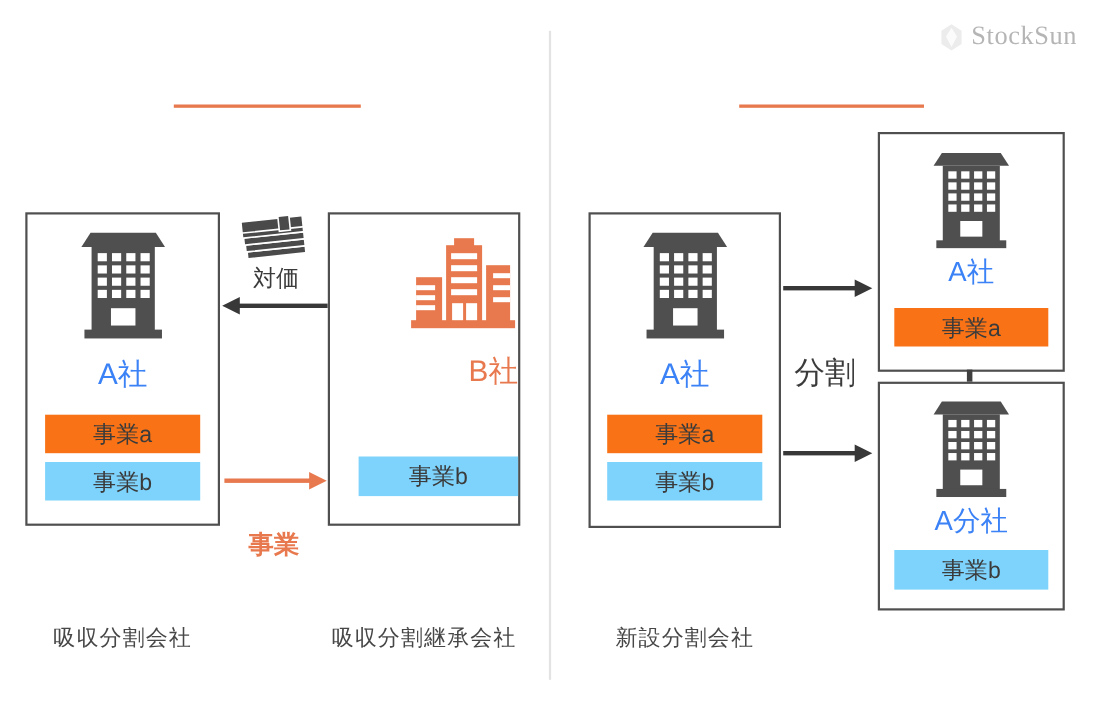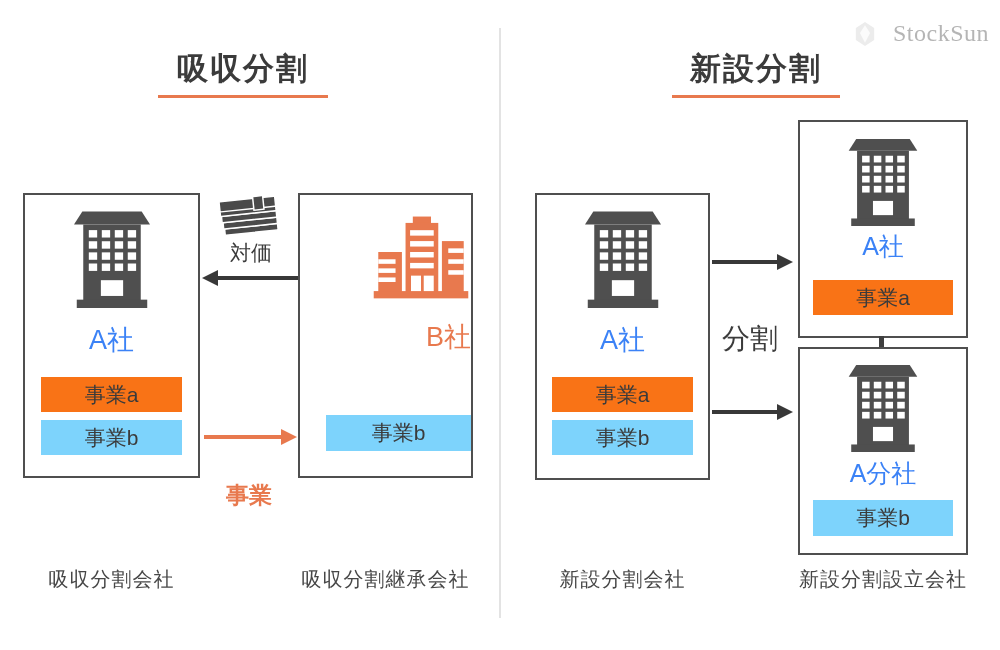--- a/index.html
+++ b/index.html
@@ -2,21 +2,21 @@
 <html><head>
 <meta charset="utf-8">
 <style>
   html,body { margin:0; padding:0; background:#fff; }
   .stage {
     position:relative; width:1000px; height:650px; background:#ffffff;
     font-family:"Liberation Sans","DejaVu Sans",sans-serif; overflow:hidden;
   }
   .divider { position:absolute; left:499px; top:28px; width:2px; height:590px; background:#e3e3e3; }
 
-  .logo { position:absolute; left:854px; top:20px; display:flex; align-items:center; gap:17px; }
+  .logo { position:absolute; left:854px; top:20px; display:flex; align-items:center; gap:7px; }
   .logo .logo-text { font-family:"Liberation Serif","DejaVu Serif",serif; font-size:24px; color:#b5b5b5; letter-spacing:0.5px; }
 
   .title { position:absolute; font-size:31px; font-weight:600; color:#3b3b3b; text-align:center; letter-spacing:2px; }
   .underline { position:absolute; height:3px; background:#e8794e; }
 
   .box { position:absolute; border:2px solid #4f4f4f; background:#fff; box-sizing:border-box;
          display:flex; flex-direction:column; align-items:center; }
   .name { font-size:27px; color:#3b82f6; font-weight:500; }
   .name.orange-text { color:#e8794e; }
   .name.small { font-size:25px; }
@@ -118,21 +118,20 @@
 
   <div class="logo">
     <span class="icon-wrap">
       <svg width="22" height="26">
           <use href="#hex-gem"></use>
         </svg>
     </span>
     <span class="logo-text">StockSun</span>
   </div>
 
-  <div class="title" style="left:143px; top:48px; width:200px;">吸収分割</div>
   <div class="underline" style="left:158px; top:95px; width:170px;"></div>
 
   <div class="box" style="left:23px; top:193px; width:177px; height:285px;">
     <span class="icon-wrap" style="margin-top:11px;">
       <svg width="84" height="102">
           <use href="#building-dark"></use>
         </svg>
     </span>
     <span class="name" style="margin-top:14px;">A社</span>
     <span class="badge gray" style="margin-top:19px;">事業a</span>
@@ -159,21 +158,20 @@
           <use href="#buildings-orange"></use>
         </svg>
     </span>
     <span class="name orange-text" style="margin-top:18px;">B社</span>
     <span class="badge pink" style="margin-top:60px; width:145px; height:36px;">事業b</span>
   </div>
 
   <div class="caption" style="left:23px; top:566px; width:177px;">吸収分割会社</div>
   <div class="caption" style="left:288px; top:566px; width:195px;">吸収分割継承会社</div>
 
-  <div class="title" style="left:656px; top:48px; width:200px;">新設分割</div>
   <div class="underline" style="left:672px; top:95px; width:168px;"></div>
 
   <div class="box" style="left:535px; top:193px; width:175px; height:287px;">
     <span class="icon-wrap" style="margin-top:11px;">
       <svg width="84" height="102">
           <use href="#building-dark"></use>
         </svg>
     </span>
     <span class="name" style="margin-top:14px;">A社</span>
     <span class="badge gray" style="margin-top:19px;">事業a</span>
@@ -204,15 +202,14 @@
     <span class="icon-wrap" style="margin-top:11px;">
       <svg width="76" height="92">
           <use href="#building-dark"></use>
         </svg>
     </span>
     <span class="name small" style="margin-top:5px;">A分社</span>
     <span class="badge pink" style="margin-top:10px; width:140px; height:36px;">事業b</span>
   </div>
 
   <div class="caption" style="left:535px; top:566px; width:175px;">新設分割会社</div>
-  <div class="caption" style="left:778px; top:566px; width:210px;">新設分割設立会社</div>
 
 </div>
 
 </body></html>

